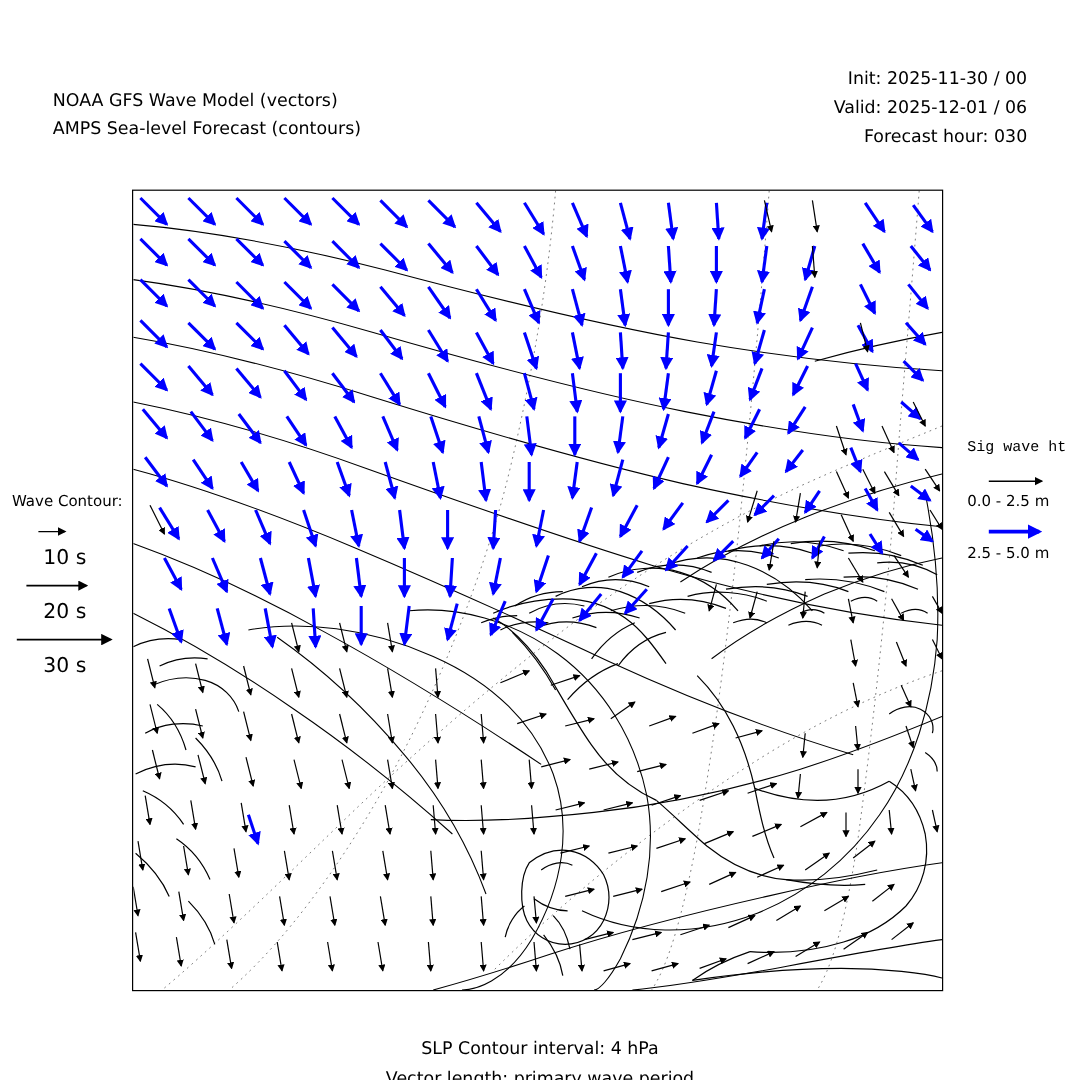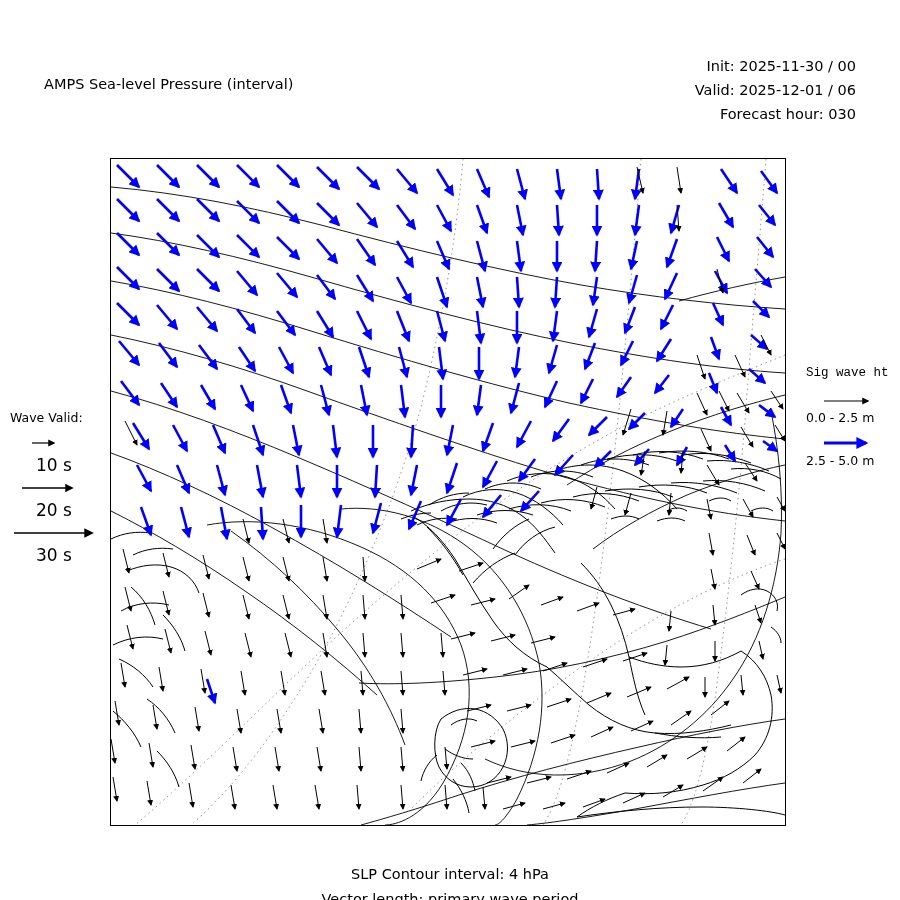--- a/index.html
+++ b/index.html
@@ -83,21 +83,22 @@
     width: 900px;
     text-align: center;
     font-size: 14.5px;
     line-height: 25px;
   }
 </style>
 </head>
 <body>
 
 <div class="abs" id="title-left">
-  <div>AMPS Sea-level Pressure (interval)</div>
+  <div>NOAA GFS Wave Model (vectors)</div>
+  <div>AMPS Sea-level Forecast (contours)</div>
 </div>
 
 <div class="abs" id="title-right">
   <div>Init: 2025-11-30 / 00</div>
   <div>Valid: 2025-12-01 / 06</div>
   <div>Forecast hour: 030</div>
 </div>
 
 <div class="abs" id="map-frame">
   <svg id="map-svg" width="674" height="666" viewBox="0 0 674 666" xmlns="http://www.w3.org/2000/svg">
@@ -542,21 +543,21 @@
       <line x1="666" y1="516" x2="670" y2="534"></line>
       <line x1="630" y1="516" x2="632" y2="536"></line>
       <line x1="594" y1="518" x2="594" y2="538"></line>
       <line x1="556" y1="486" x2="554" y2="506"></line>
       <line x1="560" y1="452" x2="558" y2="472"></line>
     </g>
   </svg>
 </div>
 
 <div class="abs" id="period-legend">
-  <div class="leg-title">Wave Valid:</div>
+  <div class="leg-title">Wave Contour:</div>
 
   <div class="leg-row">
     <svg width="92" height="12">
       <defs>
           <marker id="pa1" viewBox="0 0 10 10" refX="8" refY="5" markerWidth="6" markerHeight="6" orient="auto">
             <path d="M0,0 L10,5 L0,10 z" fill="#000"></path>
           </marker>
         </defs>
       <line x1="22" y1="6" x2="44" y2="6" stroke="#000" stroke-width="1.2" marker-end="url(#pa1)"></line>
     </svg>

